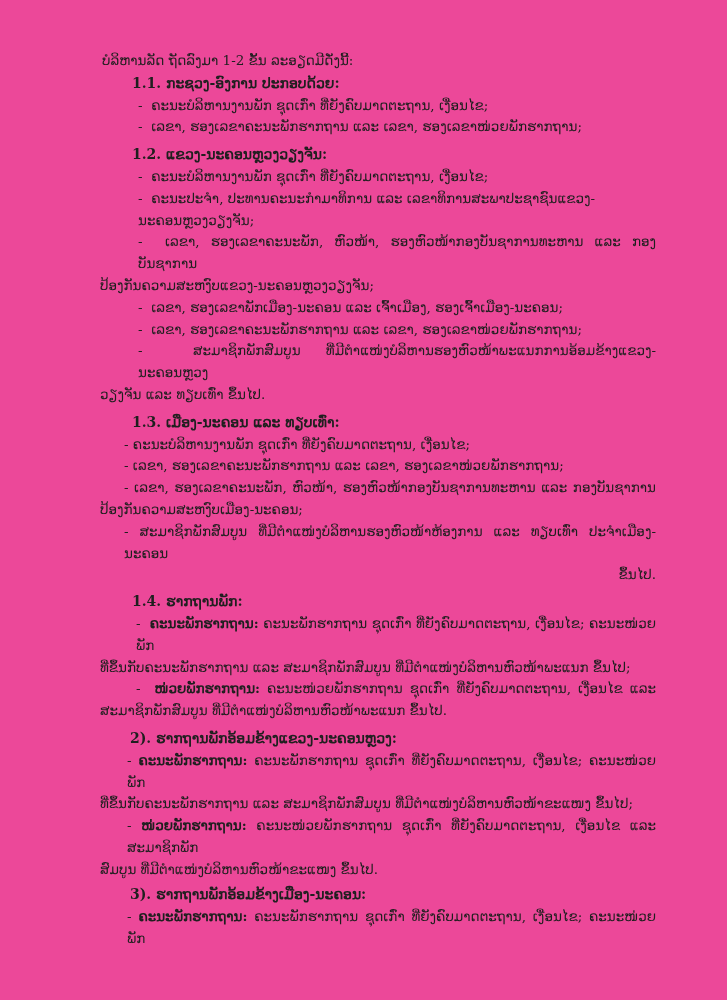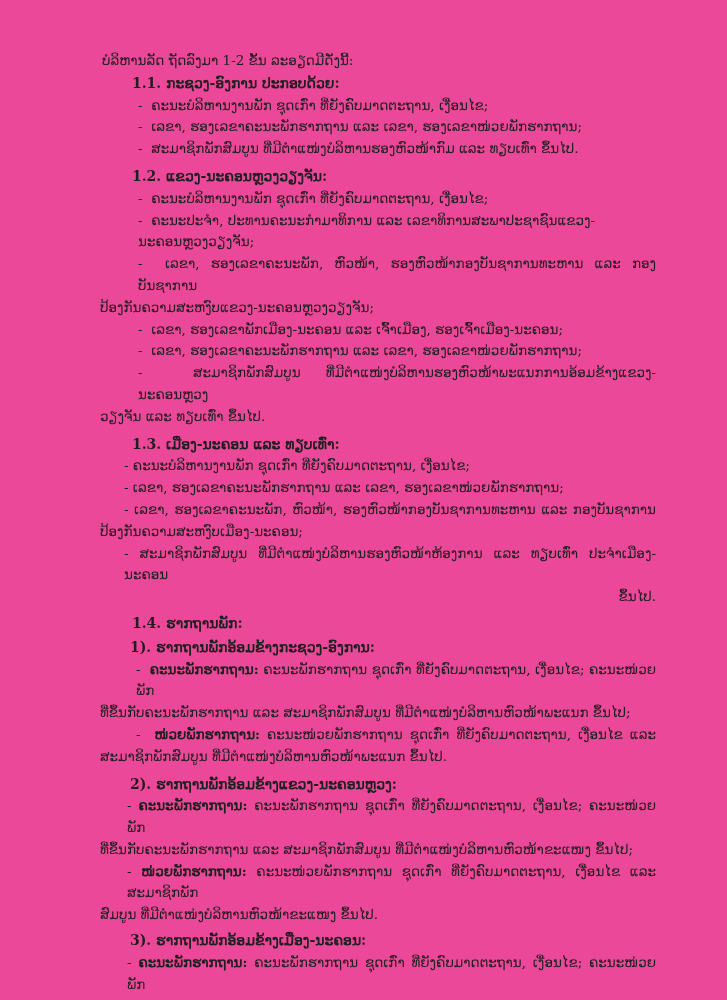--- a/index.html
+++ b/index.html
@@ -43,21 +43,20 @@
 <div class="page">
   <div class="content">
 
   <div>
         <div class="line" style="padding-left: 2px;"><span>ບໍລິຫານລັດ ຖັດລົງມາ 1-2 ຂັ້ນ ລະອຽດມີດັ່ງນີ້:</span></div>
       </div>
       <div>
         <div class="line heading" style="padding-left: 32px; margin-top: 1px;"><span class="b">1.1. ກະຊວງ-ອົງການ ປະກອບດ້ວຍ:</span></div>
         <div class="line" style="padding-left: 38px;"><span>-  ຄະນະບໍລິຫານງານພັກ ຊຸດເກົ່າ ທີ່ຍັງຄົບມາດຕະຖານ, ເງື່ອນໄຂ;</span></div>
         <div class="line" style="padding-left: 38px;"><span>-  ເລຂາ, ຮອງເລຂາຄະນະພັກຮາກຖານ ແລະ ເລຂາ, ຮອງເລຂາໜ່ວຍພັກຮາກຖານ;</span></div>
-        <div class="line" style="padding-left: 38px;"><span>-  ສະມາຊິກພັກສົມບູນ ທີ່ມີຕຳແໜ່ງບໍລິຫານຮອງຫົວໜ້າກົມ ແລະ ທຽບເທົ່າ ຂຶ້ນໄປ.</span></div>
       </div>
       <div>
         <div class="line heading" style="padding-left: 32px; margin-top: 6px;"><span class="b">1.2. ແຂວງ-ນະຄອນຫຼວງວຽງຈັນ:</span></div>
         <div class="line" style="padding-left: 38px;"><span>-  ຄະນະບໍລິຫານງານພັກ ຊຸດເກົ່າ ທີ່ຍັງຄົບມາດຕະຖານ, ເງື່ອນໄຂ;</span></div>
         <div class="line" style="padding-left: 38px;"><span>-  ຄະນະປະຈຳ, ປະທານຄະນະກຳມາທິການ ແລະ ເລຂາທິການສະພາປະຊາຊົນແຂວງ-ນະຄອນຫຼວງວຽງຈັນ;</span></div>
         <div class="line fill" style="padding-left: 38px;"><span>-  ເລຂາ, ຮອງເລຂາຄະນະພັກ, ຫົວໜ້າ, ຮອງຫົວໜ້າກອງບັນຊາການທະຫານ ແລະ ກອງບັນຊາການ</span></div>
         <div class="line"><span>ປ້ອງກັນຄວາມສະຫງົບແຂວງ-ນະຄອນຫຼວງວຽງຈັນ;</span></div>
         <div class="line" style="padding-left: 38px;"><span>-  ເລຂາ, ຮອງເລຂາພັກເມືອງ-ນະຄອນ ແລະ ເຈົ້າເມືອງ, ຮອງເຈົ້າເມືອງ-ນະຄອນ;</span></div>
         <div class="line" style="padding-left: 38px;"><span>-  ເລຂາ, ຮອງເລຂາຄະນະພັກຮາກຖານ ແລະ ເລຂາ, ຮອງເລຂາໜ່ວຍພັກຮາກຖານ;</span></div>
         <div class="line fill" style="padding-left: 38px;"><span>-  ສະມາຊິກພັກສົມບູນ ທີ່ມີຕຳແໜ່ງບໍລິຫານຮອງຫົວໜ້າພະແນກການອ້ອມຂ້າງແຂວງ-ນະຄອນຫຼວງ</span></div>
@@ -69,21 +68,20 @@
         <div class="line" style="padding-left: 24px;"><span>- ເລຂາ, ຮອງເລຂາຄະນະພັກຮາກຖານ ແລະ ເລຂາ, ຮອງເລຂາໜ່ວຍພັກຮາກຖານ;</span></div>
         <div class="line fill" style="padding-left: 24px;"><span>- ເລຂາ, ຮອງເລຂາຄະນະພັກ, ຫົວໜ້າ, ຮອງຫົວໜ້າກອງບັນຊາການທະຫານ ແລະ ກອງບັນຊາການ</span></div>
         <div class="line"><span>ປ້ອງກັນຄວາມສະຫງົບເມືອງ-ນະຄອນ;</span></div>
         <div class="line fill" style="padding-left: 24px;"><span>- ສະມາຊິກພັກສົມບູນ ທີ່ມີຕຳແໜ່ງບໍລິຫານຮອງຫົວໜ້າຫ້ອງການ ແລະ ທຽບເທົ່າ ປະຈຳເມືອງ-ນະຄອນ</span></div>
         <div class="line" style="padding-left: 28px; text-align: right;"><span>ຂຶ້ນໄປ.</span></div>
       </div>
       <div>
         <div class="line heading" style="padding-left: 32px; margin-top: 5px;"><span class="b">1.4. ຮາກຖານພັກ:</span></div>
       </div>
       <div>
-        <div class="line heading" style="padding-left: 30px; margin-top: 2px;"><span class="b">1). ຮາກຖານພັກອ້ອມຂ້າງກະຊວງ-ອົງການ:</span></div>
         <div class="line fill" style="padding-left: 36px;"><span>-  </span><span class="b">ຄະນະພັກຮາກຖານ:</span><span> ຄະນະພັກຮາກຖານ ຊຸດເກົ່າ ທີ່ຍັງຄົບມາດຕະຖານ, ເງື່ອນໄຂ; ຄະນະໜ່ວຍພັກ</span></div>
         <div class="line"><span>ທີ່ຂຶ້ນກັບຄະນະພັກຮາກຖານ ແລະ ສະມາຊິກພັກສົມບູນ ທີ່ມີຕຳແໜ່ງບໍລິຫານຫົວໜ້າພະແນກ ຂຶ້ນໄປ;</span></div>
         <div class="line fill" style="padding-left: 36px;"><span>-  </span><span class="b">ໜ່ວຍພັກຮາກຖານ:</span><span> ຄະນະໜ່ວຍພັກຮາກຖານ ຊຸດເກົ່າ ທີ່ຍັງຄົບມາດຕະຖານ, ເງື່ອນໄຂ ແລະ</span></div>
         <div class="line"><span>ສະມາຊິກພັກສົມບູນ ທີ່ມີຕຳແໜ່ງບໍລິຫານຫົວໜ້າພະແນກ ຂຶ້ນໄປ.</span></div>
       </div>
       <div>
         <div class="line heading" style="padding-left: 30px; margin-top: 6px;"><span class="b">2). ຮາກຖານພັກອ້ອມຂ້າງແຂວງ-ນະຄອນຫຼວງ:</span></div>
         <div class="line fill" style="padding-left: 27px;"><span>- </span><span class="b">ຄະນະພັກຮາກຖານ:</span><span> ຄະນະພັກຮາກຖານ ຊຸດເກົ່າ ທີ່ຍັງຄົບມາດຕະຖານ, ເງື່ອນໄຂ; ຄະນະໜ່ວຍພັກ</span></div>
         <div class="line"><span>ທີ່ຂຶ້ນກັບຄະນະພັກຮາກຖານ ແລະ ສະມາຊິກພັກສົມບູນ ທີ່ມີຕຳແໜ່ງບໍລິຫານຫົວໜ້າຂະແໜງ ຂຶ້ນໄປ;</span></div>
         <div class="line fill" style="padding-left: 27px;"><span>- </span><span class="b">ໜ່ວຍພັກຮາກຖານ:</span><span> ຄະນະໜ່ວຍພັກຮາກຖານ ຊຸດເກົ່າ ທີ່ຍັງຄົບມາດຕະຖານ, ເງື່ອນໄຂ ແລະ ສະມາຊິກພັກ</span></div>

